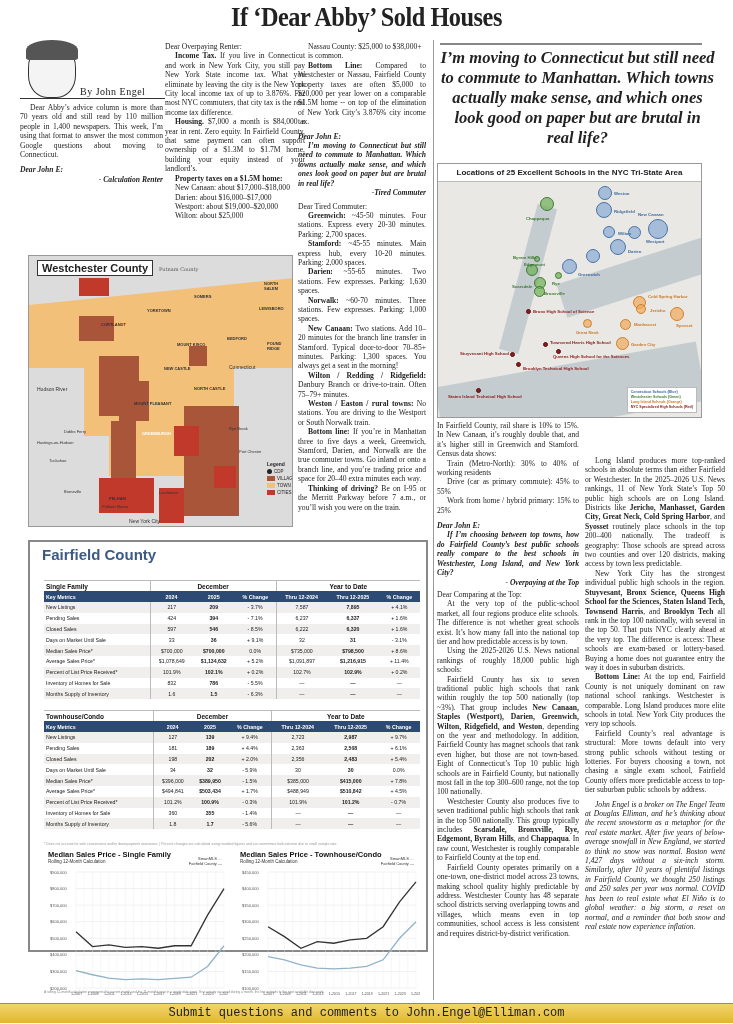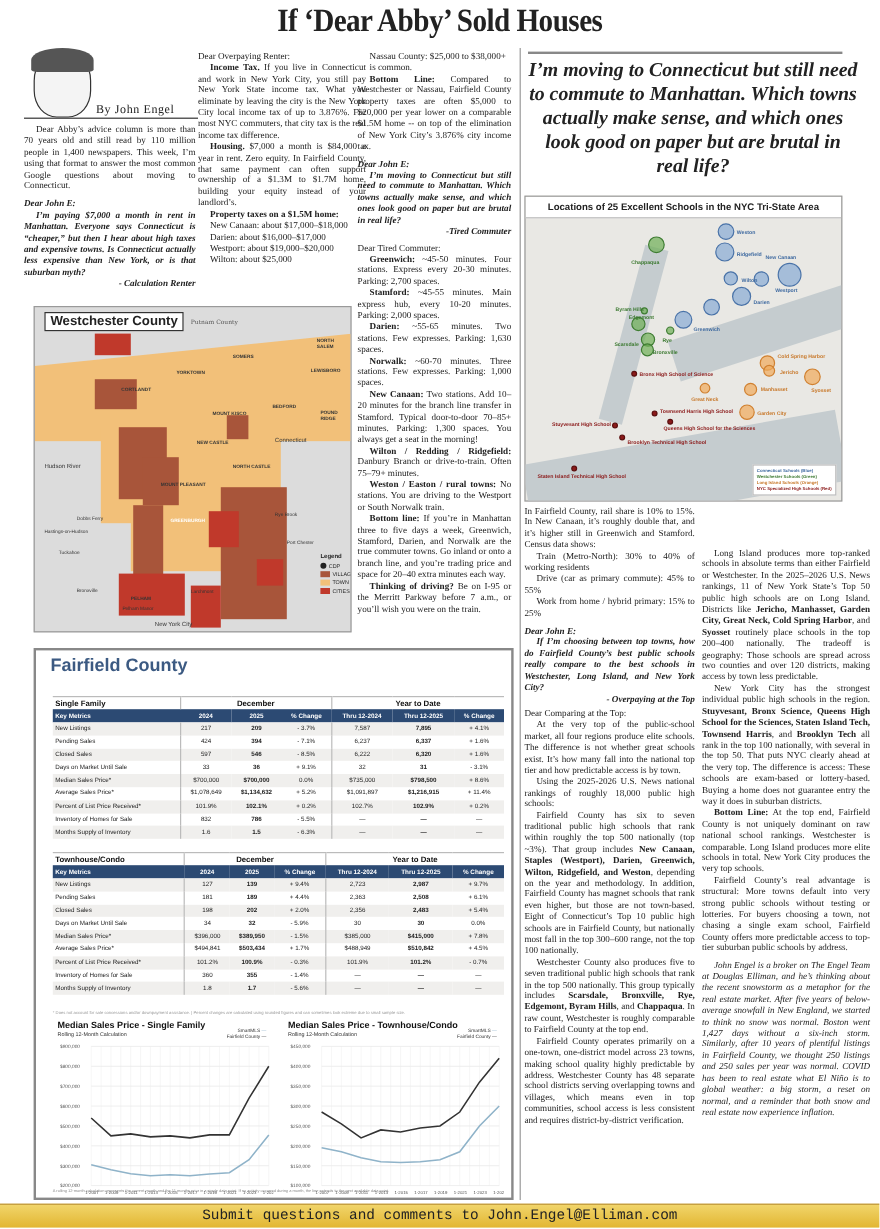--- a/index.html
+++ b/index.html
@@ -21,21 +21,21 @@
 .wmap{position:absolute;left:28px;top:255px;width:265px;height:272px;background:#dcdcdc;border:1px solid #999;overflow:hidden}
 .wmap-title{position:absolute;left:8px;top:4px;background:#fff;border:1px solid #333;padding:1px 4px;font-family:"Liberation Sans",sans-serif;font-weight:bold;font-size:11px}
 .wmap-putnam{position:absolute;left:130px;top:10px;font-size:5px;color:#555}
 .region{position:absolute;background:#f2c079}
 .vill{position:absolute;background:#a8553a}
 .city{position:absolute;background:#c0392b}
 .mlabel{position:absolute;font-size:4px;font-family:"Liberation Sans",sans-serif;font-weight:bold;color:#333}
 .wlegend{position:absolute;left:238px;top:205px;font-size:4.5px;font-family:"Liberation Sans",sans-serif}
 .wlegend div{display:flex;align-items:center;gap:2px;margin-bottom:2px}
 .sw{display:inline-block;width:8px;height:5px}
-.fc{position:absolute;left:28px;top:540px;width:400px;height:460px;border:2px solid #888;background:#fff;font-family:"Liberation Sans",sans-serif}
+.fc{position:absolute;left:28px;top:540px;width:400px;height:412px;border:2px solid #888;background:#fff;font-family:"Liberation Sans",sans-serif}
 .fc-title{position:absolute;left:12px;top:4px;font-size:15px;font-weight:bold;color:#3c5a82}
 table.kt{position:absolute;left:14px;width:376px;border-collapse:collapse;font-size:5.2px}
 table.kt td,table.kt th{padding:0 2px;height:10.8px;text-align:center;white-space:nowrap}
 table.kt td:first-child,table.kt th:first-child{text-align:left}
 table.kt tr.sec th{background:#fff;color:#111;font-size:6.5px;font-weight:bold;border-top:1px solid #bbb}
 table.kt tr.hdr th{background:#2c4a73;color:#fff;font-size:5.3px;font-weight:bold}
 table.kt tr:nth-child(odd).row td{background:#f0efed}
 table.kt td.bold{font-weight:bold}
 table.kt td.divl,table.kt th.divl{border-left:1px solid #bbb}
 .fn{position:absolute;left:14px;top:300px;font-size:3.5px;color:#999}
@@ -67,21 +67,20 @@
 <div class="author">
   <div class="face"></div>
   <div class="hair"></div>
   <div class="byline">By John Engel</div>
   <div class="byrule"></div>
 </div>
 
 <div class="col" style="left:20px;top:103px;width:143px;">
   <p>Dear Abby’s advice column is more than 70 years old and still read by 110 million people in 1,400 newspapers. This week, I’m using that format to answer the most common Google questions about moving to Connecticut.</p>
   <p class="ni q" style="margin-top:6px">Dear John E:</p>
-  <p class="q">I’m paying $7,000 a month in rent in Manhattan. Everyone says Connecticut is “cheaper,” but then I hear about high taxes and expensive towns. Is Connecticut actually less expensive than New York, or is that suburban myth?</p>
   <p class="sig">- Calculation Renter</p>
 </div>
 
 <div class="col" style="left:165px;top:42px;width:140px;">
   <p class="ni">Dear Overpaying Renter:</p>
   <p><b>Income Tax.</b><span> If you live in Connecticut and work in New York City, you still pay New York State income tax. What you eliminate by leaving the city is the New York City local income tax of up to 3.876%. For most NYC commuters, that city tax is the real income tax difference.</span></p>
   <p><b>Housing.</b><span> $7,000 a month is $84,000 a year in rent. Zero equity. In Fairfield County, that same payment can often support ownership of a $1.3M to $1.7M home, building your equity instead of your landlord’s.</span></p>
   <p><b>Property taxes on a $1.5M home:</b></p>
   <p style="padding-left:10px;text-indent:0;text-align:left">New Canaan: about $17,000–$18,000</p>
   <p style="padding-left:10px;text-indent:0;text-align:left">Darien: about $16,000–$17,000</p>

